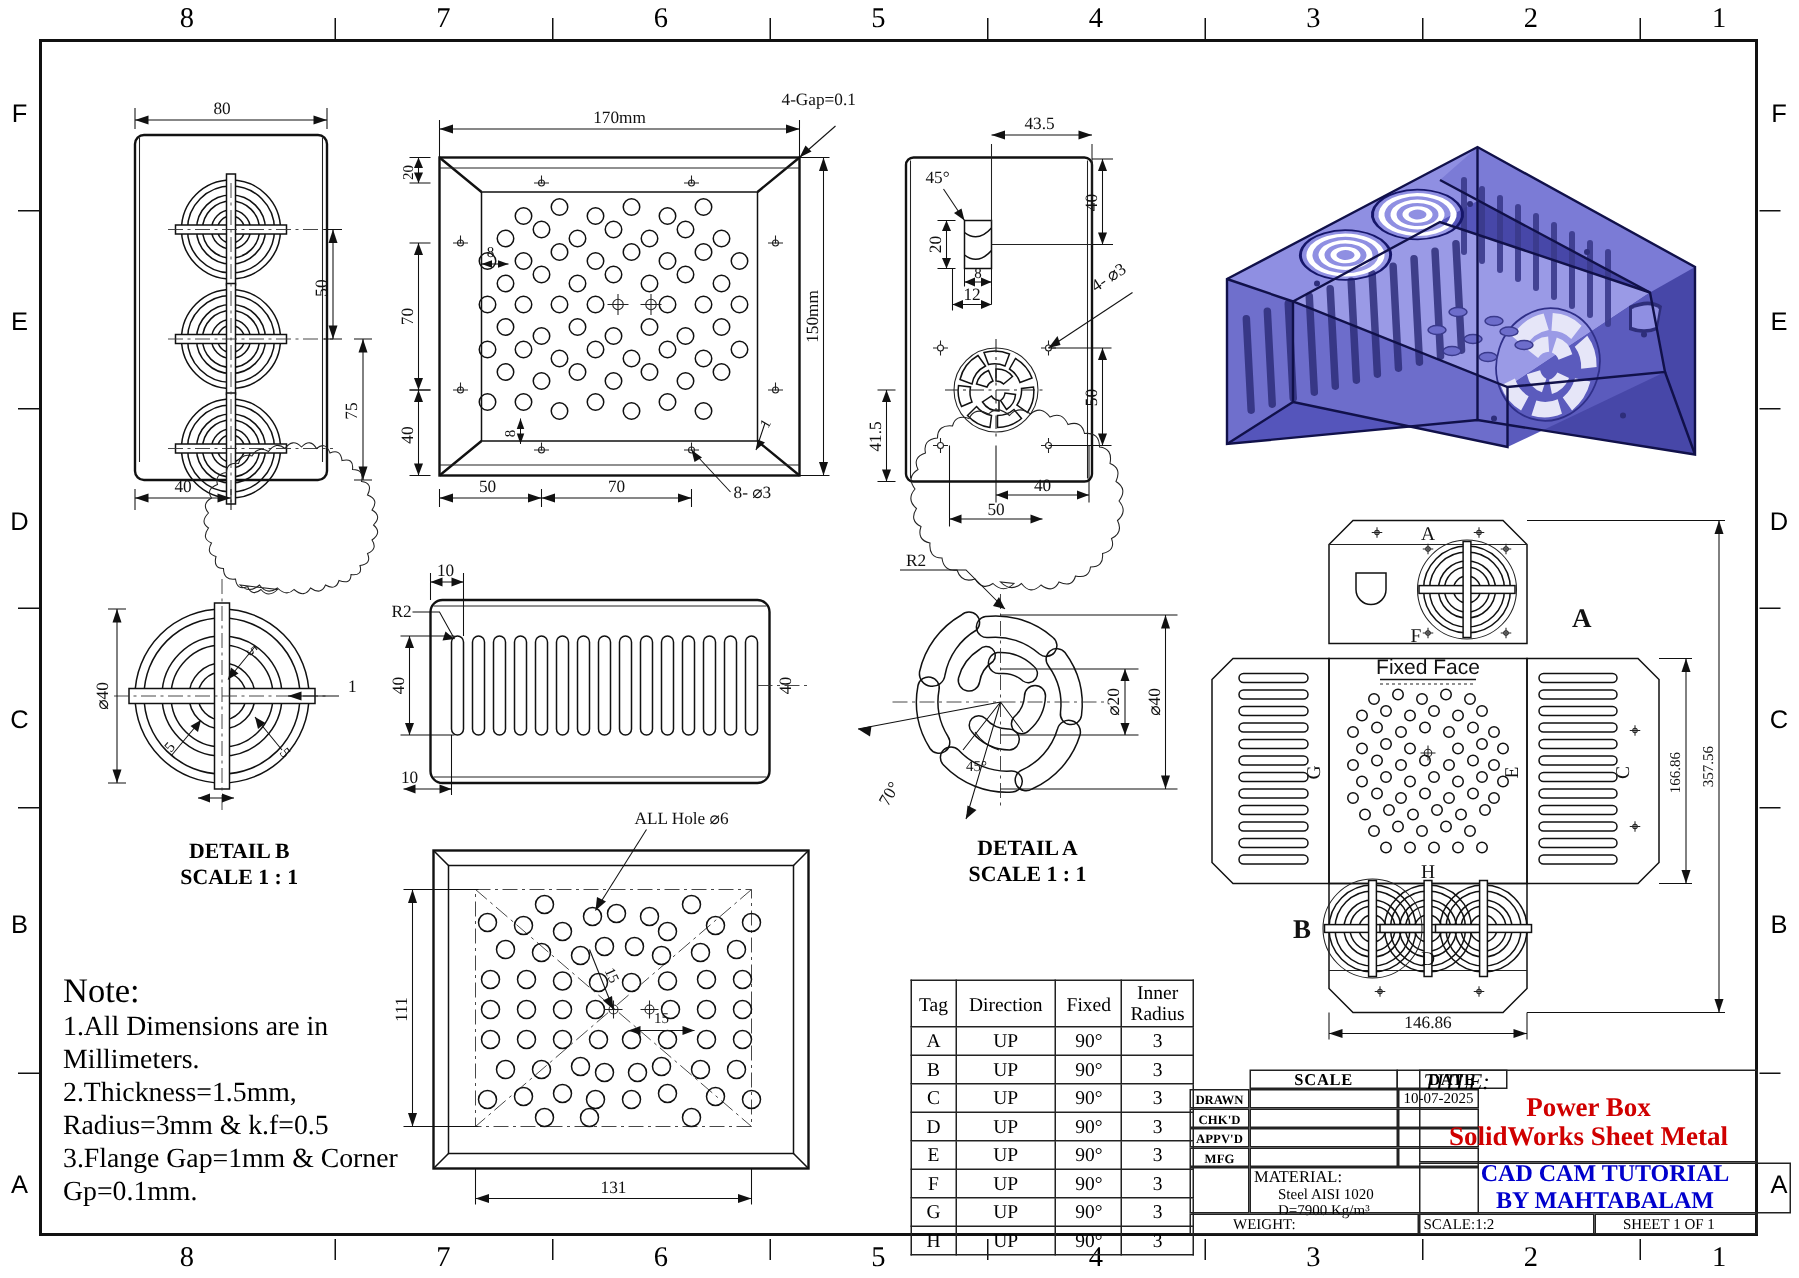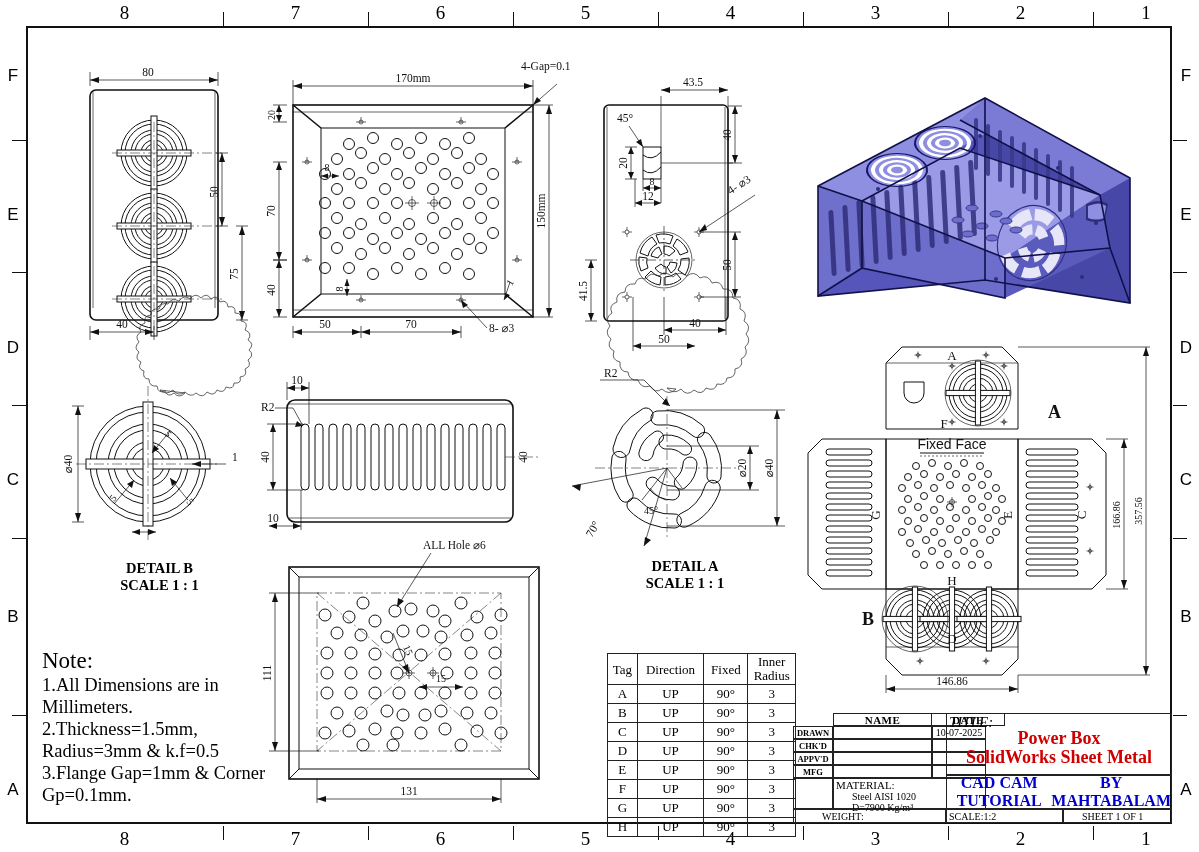--- a/index.html
+++ b/index.html
@@ -1100,21 +1100,21 @@
         <td>UP</td>
         <td>90°</td>
         <td>3</td>
       </tr>
     </tbody>
   </table>
 
   <div style="position:absolute;left:793px;top:713px;width:379px;height:110px;">
 
     <div class="tbCell tbHd" style="left:40px;top:0;width:99px;height:13px;">
-        <span>NAME</span>
+        <span>SCALE</span>
       </div>
     <div class="tbCell tbHd" style="left:138px;top:0;width:74px;height:13px;">
         <span>DATE</span>
       </div>
 
     <div class="tbCell tbTiny" style="left:0;top:13px;width:40px;height:13px;">
         <span>DRAWN</span>
       </div>
     <div class="tbCell" style="left:40px;top:13px;width:99px;height:13px;">
         <span></span>
@@ -1162,21 +1162,21 @@
 
     <div class="tbCell" style="left:0;top:96px;width:153px;height:14px;padding-left:28px;font-size:10px;">
         <span>WEIGHT:</span>
       </div>
 
     <div class="tbCell" style="left:153px;top:0;width:226px;height:62px;flex-direction:column;align-items:stretch;">
       <span style="font-size:15px;padding-left:2px;font-style:italic;">TITLE:</span>
       <div class="redT" style="margin-top:-2px;">Power Box</div>
       <div class="redT">SolidWorks Sheet Metal</div>
     </div>
-    <div class="tbCell" style="left:153px;top:62px;width:226px;height:34px;flex-direction:row;justify-content:center;">
+    <div class="tbCell" style="left:153px;top:62px;width:248px;height:34px;flex-direction:column;justify-content:center;">
       <div class="blueT">CAD CAM TUTORIAL</div>
       <div class="blueT">BY MAHTABALAM</div>
     </div>
     <div class="tbCell" style="left:153px;top:96px;width:117px;height:14px;padding-left:2px;font-size:10px;">
         <span>SCALE:1:2</span>
       </div>
     <div class="tbCell" style="left:270px;top:96px;width:109px;height:14px;padding-left:18px;font-size:10px;">
         <span>SHEET 1 OF 1</span>
       </div>
   </div>

